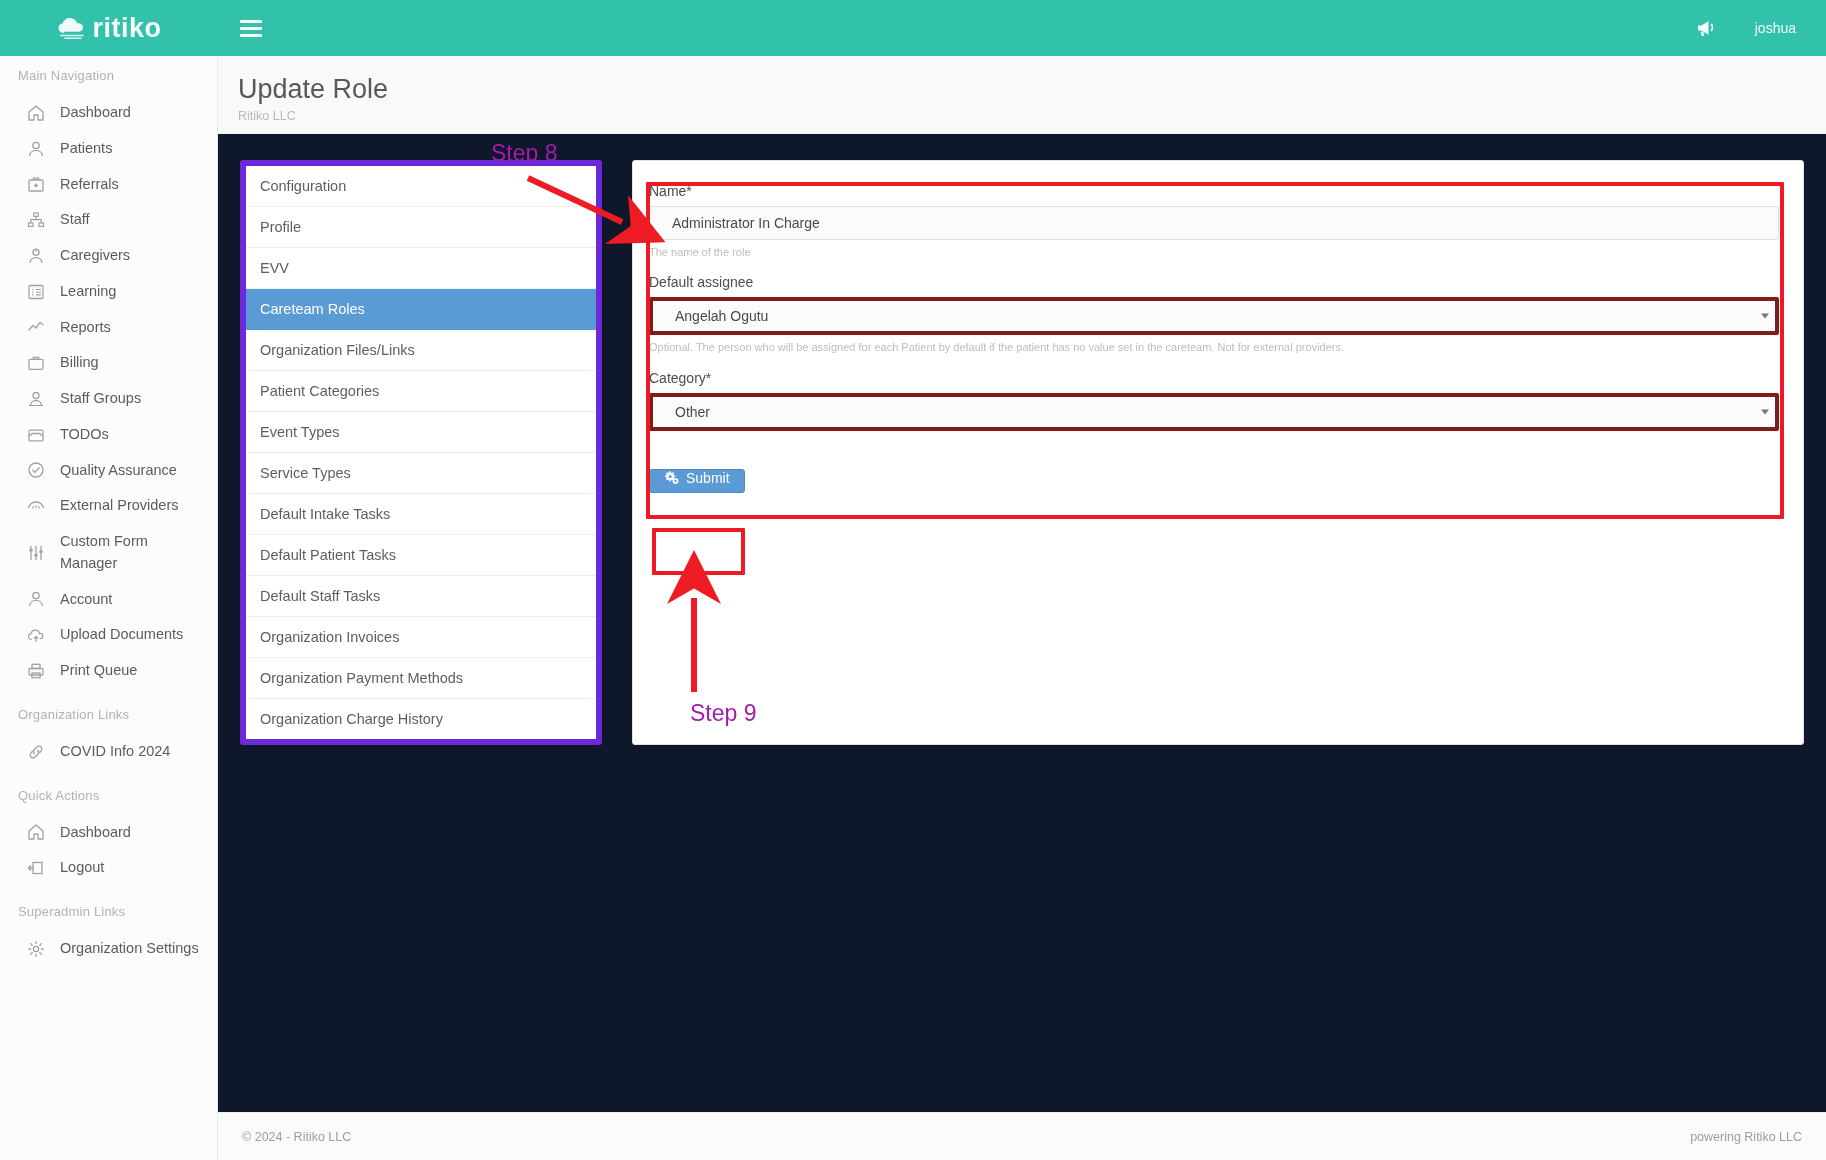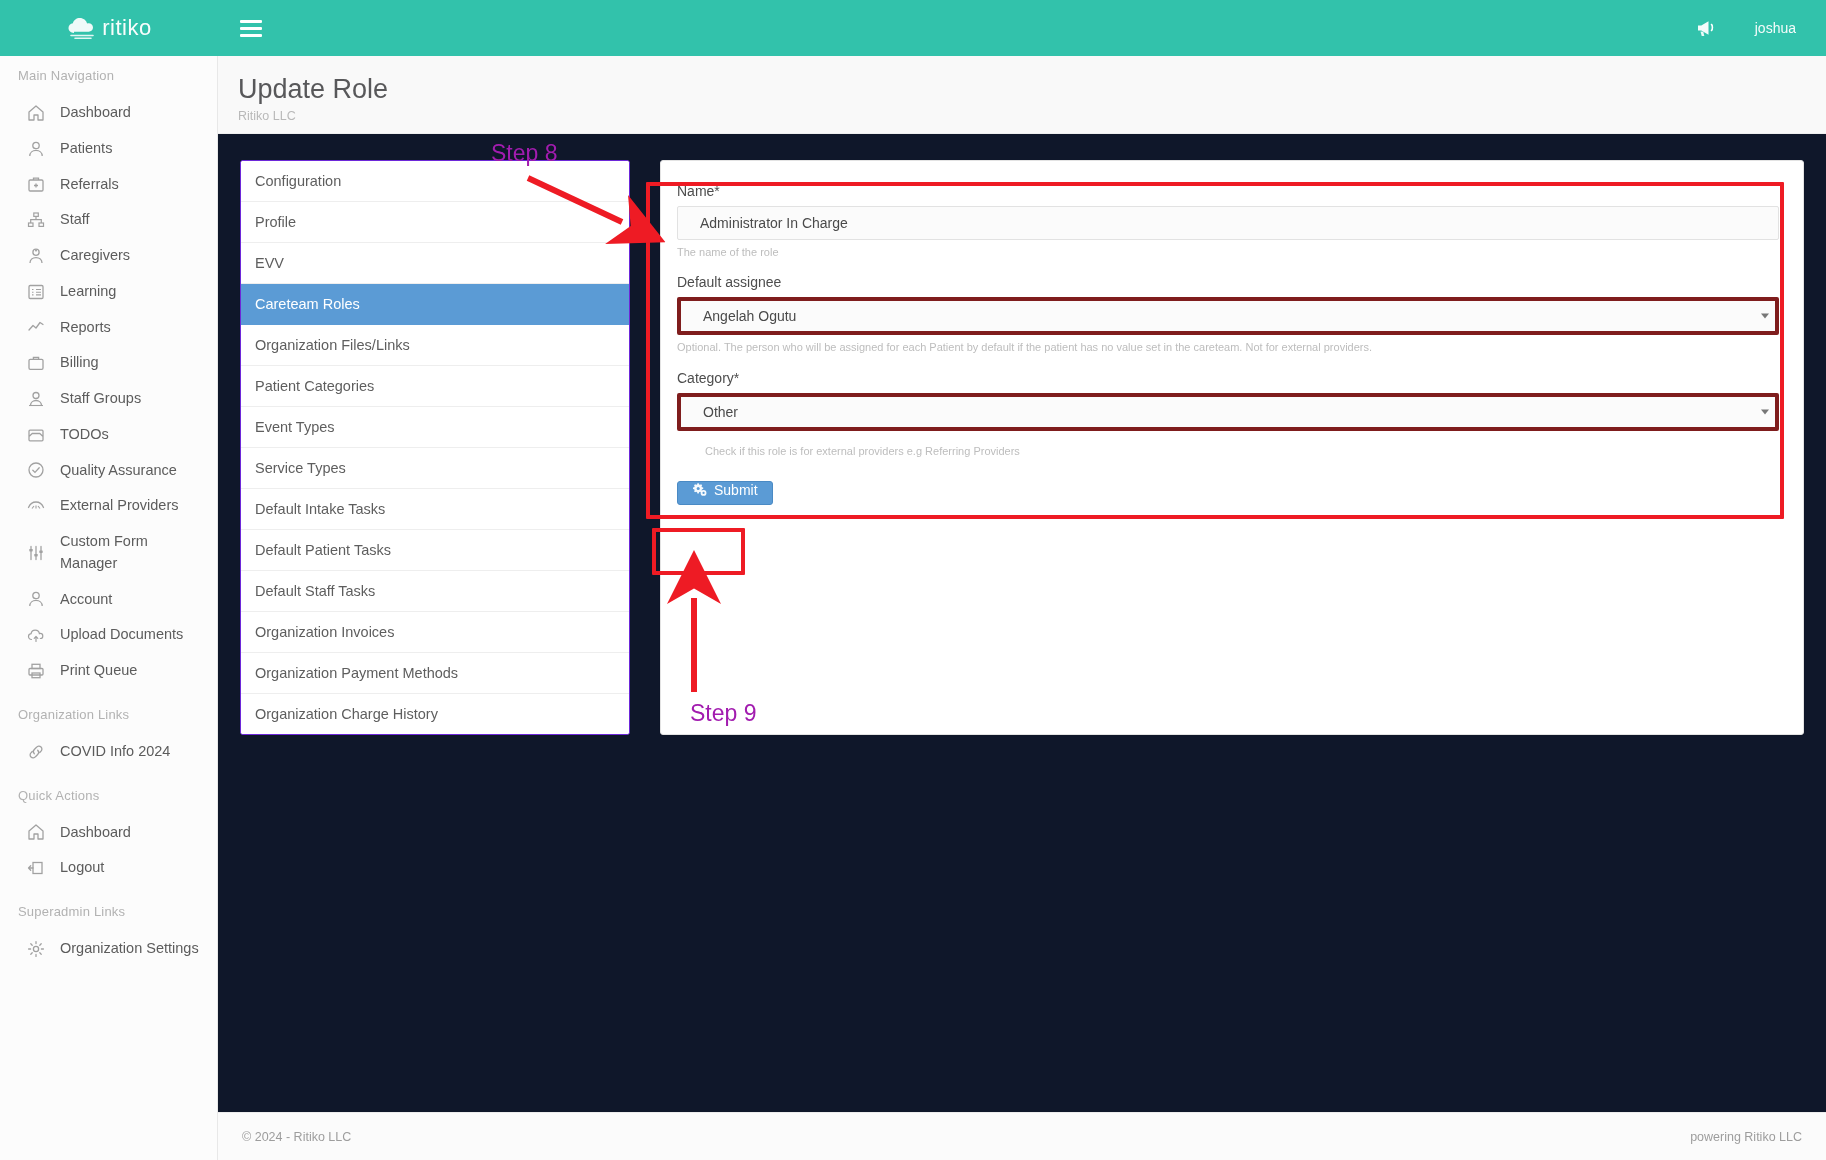--- a/index.html
+++ b/index.html
@@ -16,21 +16,21 @@
   .topbar {
     position: absolute; top: 0; left: 0; width: 1826px; height: 56px;
     background: #32c2ab; display: flex; align-items: center; z-index: 30;
   }
   .brand {
     width: 218px; height: 56px; display: flex; align-items: center;
     justify-content: center; gap: 2px; background: #32c2ab;
   }
   .brand-logo { width: 34px; height: 28px; display: block; }
   .brand-text {
-    color: #ffffff; font-size: 22px; font-weight: 400; letter-spacing: .5px;
+    color: #ffffff; font-size: 27px; font-weight: 700; letter-spacing: .5px;
     opacity: .97;
   }
   .hamburger {
     margin-left: 22px; width: 26px; height: 26px;
     display: flex; flex-direction: column; justify-content: center; gap: 4px;
     cursor: pointer;
   }
   .hamburger span { display: block; height: 3px; background: #ffffff; border-radius: 1px; }
   .hamburger span:nth-child(1) { width: 22px; }
   .hamburger span:nth-child(2) { width: 22px; }
@@ -66,21 +66,21 @@
     height: 78px; background: #f9f9f9; padding: 18px 0 0 20px;
     border-bottom: 1px solid #efefef;
   }
   .page-title { font-size: 27px; color: #58585a; font-weight: 400; line-height: 1.15; }
   .page-sub { font-size: 12.5px; color: #b9b9b9; margin-top: 4px; }
 
   .body-area { padding: 26px 22px 0 22px; display: flex; gap: 30px; }
 
   
   .listpanel {
-    width: 390px; background: #ffffff; border: 1px solid #6d28d9;
+    width: 362px; background: #ffffff; border: 6px solid #6d28d9;
     border-radius: 3px; box-shadow: 0 1px 1px rgba(0,0,0,.04);
     overflow: hidden; align-self: flex-start;
   }
   .list-item {
     padding: 12px 14px; font-size: 14.5px; color: #5e5e5e;
     border-bottom: 1px solid #eeeeee; cursor: pointer; background: #ffffff;
   }
   .list-item:last-child { border-bottom: none; }
   .list-item.active { background: #5b9bd5; color: #ffffff; border-bottom-color: #5b9bd5; }
 
@@ -417,21 +417,20 @@
         </div>
 
         <div class="field-block">
           <div class="field-label">Category*</div>
           <div class="select-wrap">
             <div class="select-input">Other</div>
             <span class="select-caret"></span>
           </div>
         </div>
 
-        <div class="check-help">Check if this role is for external providers e.g Referring Providers</div>
 
         <button class="submit-btn">
           <span>
             <svg viewBox="0 0 16 16" xmlns="http://www.w3.org/2000/svg">
               <path d="M6.2 1.5l.3 1.5 1.3.6 1.3-.8 1.3 1.3-.8 1.3.6 1.3 1.5.3v1.8l-1.5.3-.6 1.3.8 1.3-1.3 1.3-1.3-.8-1.3.6-.3 1.5H4.4l-.3-1.5-1.3-.6-1.3.8L.2 11.7l.8-1.3-.6-1.3L-1.1 8.8V7l1.5-.3.6-1.3-.8-1.3L1.5 2.8l1.3.8 1.3-.6.3-1.5z" transform="translate(2,0) scale(0.85)" fill="#ffffff" opacity=".95"></path>
               <circle cx="6.6" cy="7" r="1.6" fill="#5b9bd5"></circle>
               <circle cx="12.3" cy="11.6" r="3.1" fill="#ffffff" opacity=".95"></circle>
               <circle cx="12.3" cy="11.6" r="1.2" fill="#5b9bd5"></circle>
             </svg>
           </span>

